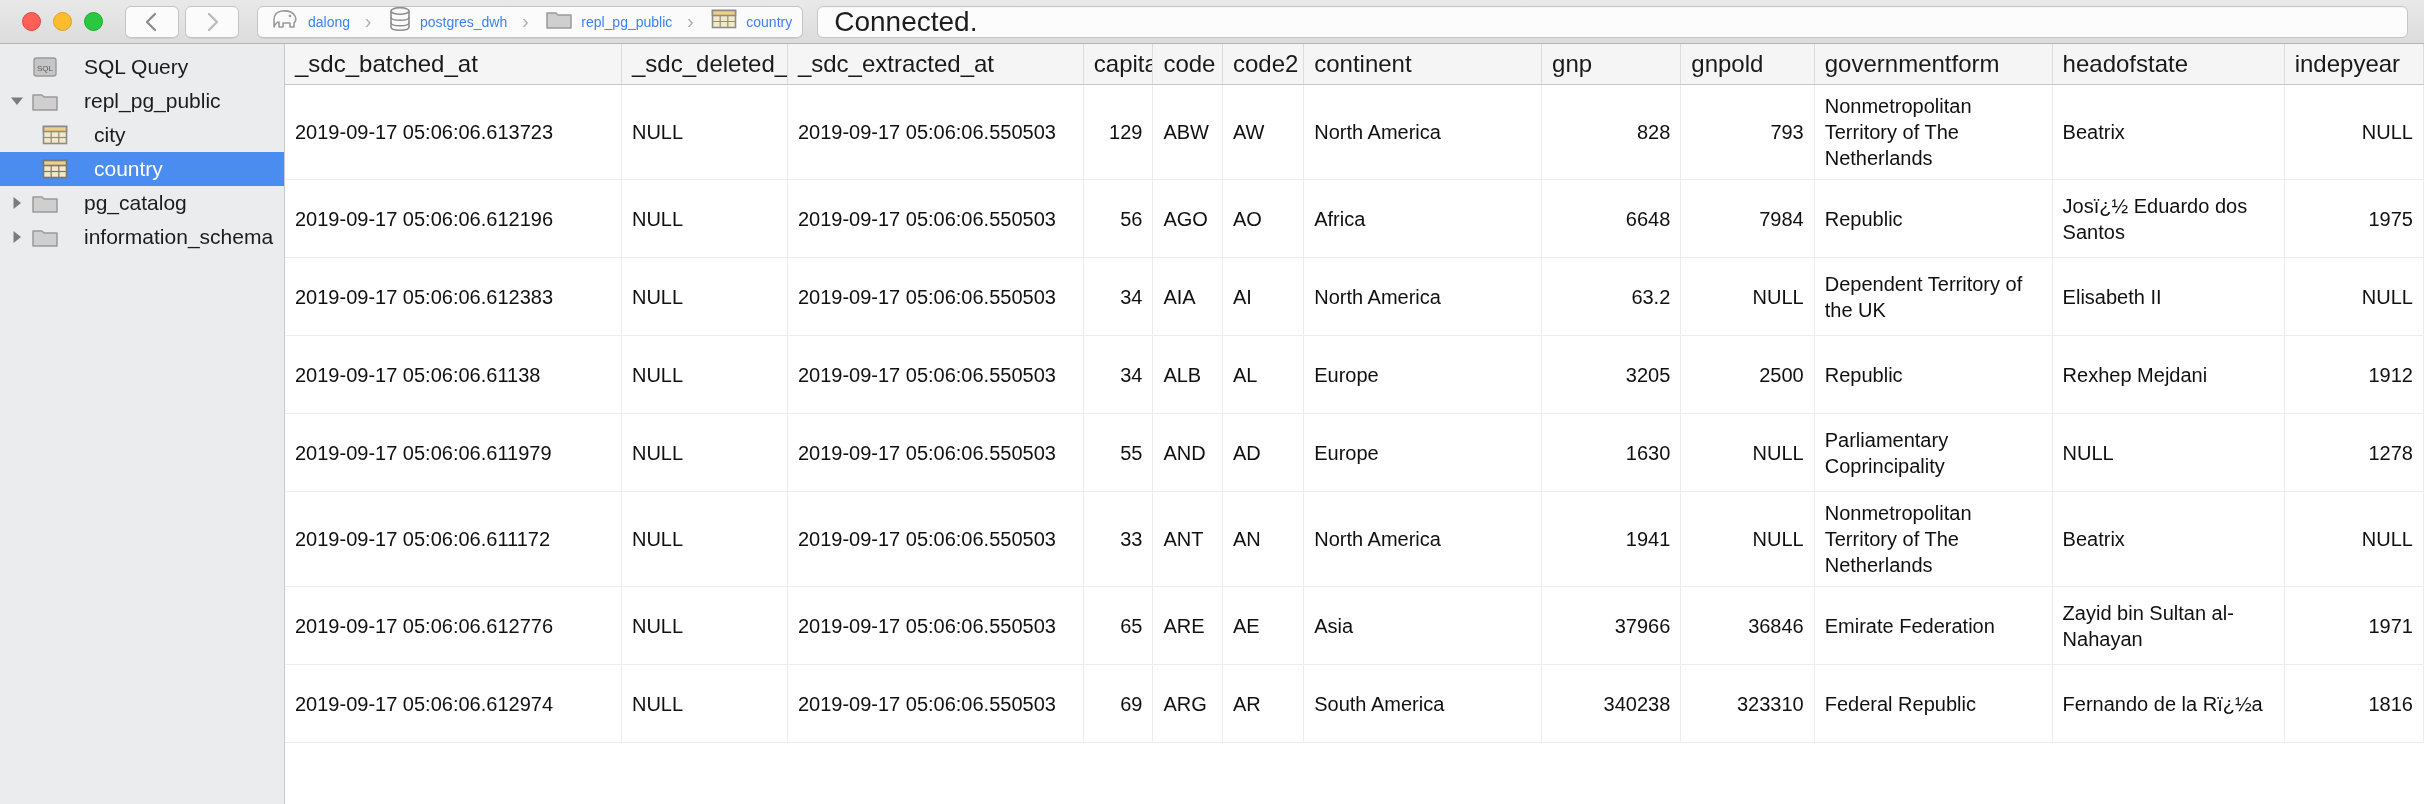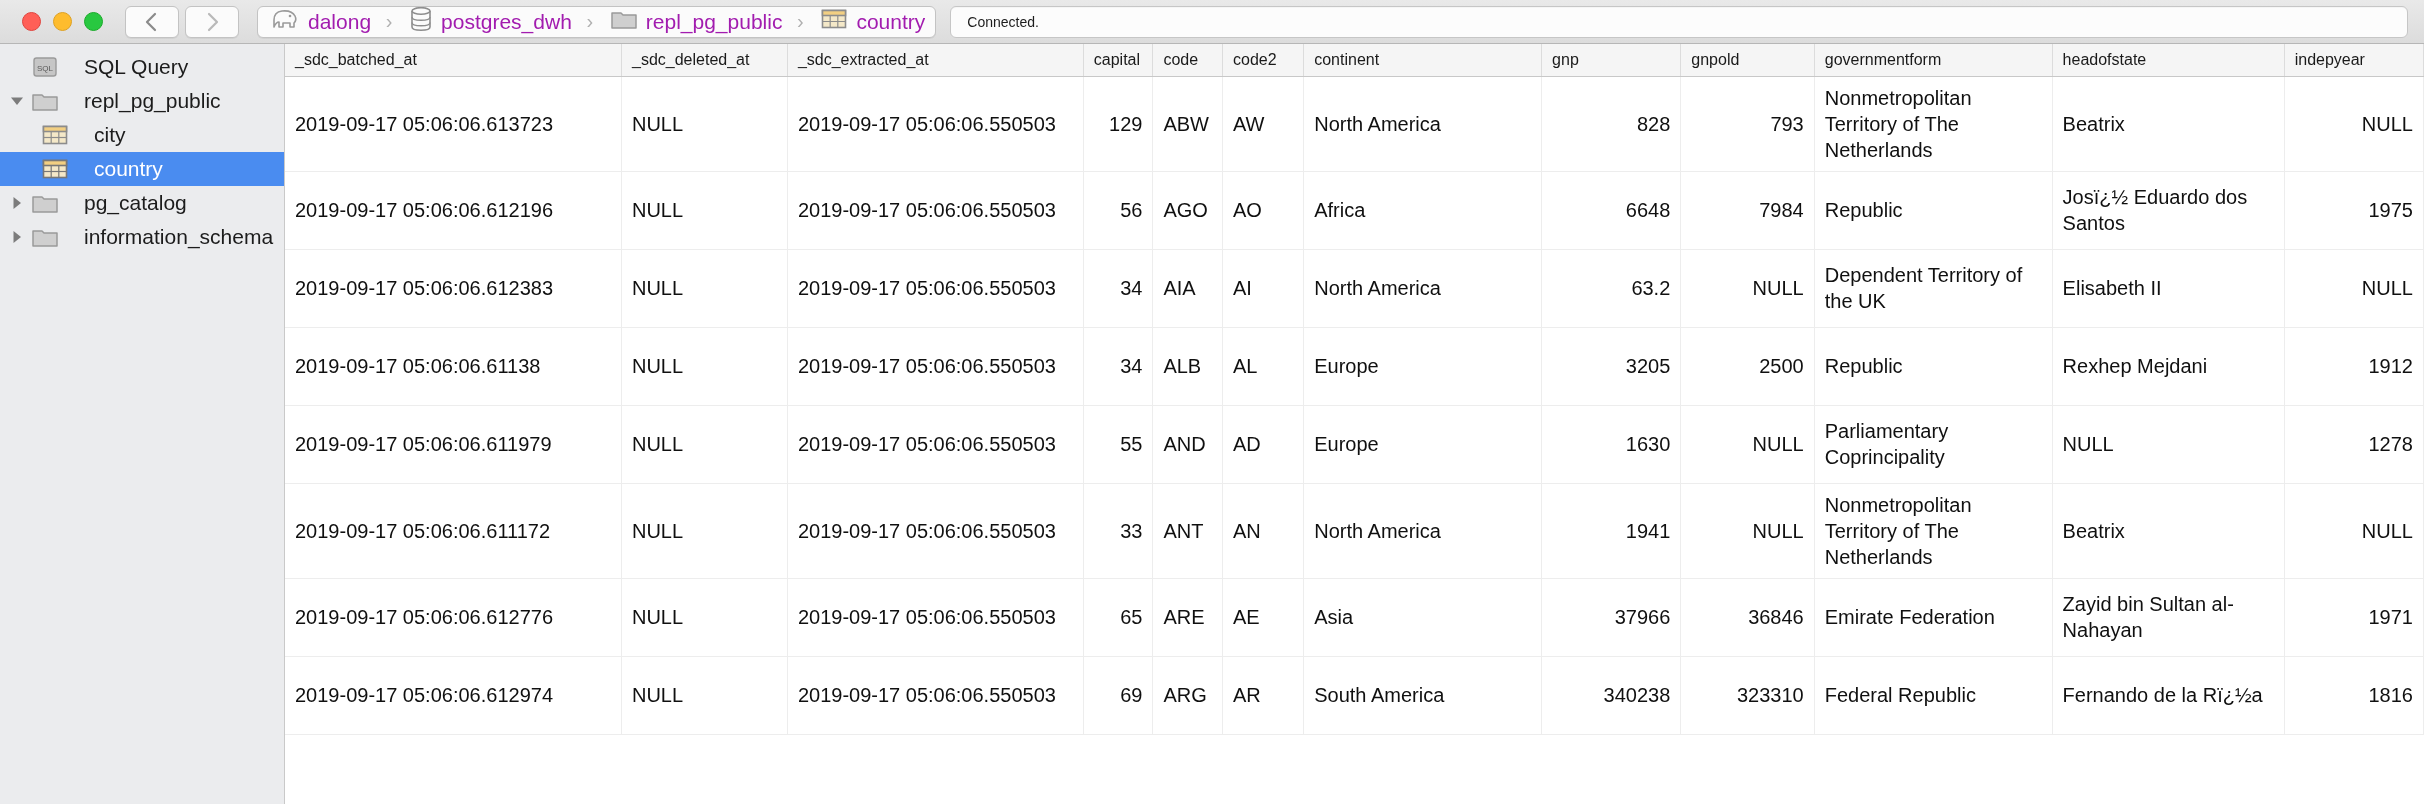--- a/index.html
+++ b/index.html
@@ -94,42 +94,42 @@
   .crumb-sep {
     width: 16px;
     display: flex;
     align-items: center;
     justify-content: center;
     color: #b0b0b0;
     font-size: 20px;
     flex-shrink: 0;
   }
   .crumb-label {
-    font-size: 21px;
-    color: #a21caf;
+    font-size: 14px;
+    color: #3b82f6;
     max-width: 180px;
     overflow: hidden;
     text-overflow: clip;
     white-space: nowrap;
     text-align: right;
   }
   .crumb-label.clipped { max-width: 86px; }
 
   .statusbox {
     height: 32px;
     flex: 1;
     margin-left: 14px;
     margin-right: 4px;
     background: #fcfcfc;
     border: 1px solid #c6c6c6;
     border-radius: 6px;
     display: flex;
     align-items: center;
     padding: 0 16px;
-    font-size: 14px;
+    font-size: 28px;
     color: #1d1d1d;
     box-shadow: inset 0 1px 1px rgba(0,0,0,0.03);
   }
 
   
   .body {
     flex: 1;
     display: flex;
     min-height: 0;
   }
@@ -190,21 +190,21 @@
     border-collapse: collapse;
     table-layout: fixed;
     width: 2139px;
     font-size: 20px;
   }
   table.grid th {
     background: #f5f5f5;
     border-right: 1px solid #dcdcdc;
     border-bottom: 1px solid #c8c8c8;
     font-weight: normal;
-    font-size: 16px;
+    font-size: 24px;
     color: #1a1a1a;
     text-align: left;
     padding: 6px 10px;
     height: 32px;
     white-space: nowrap;
     overflow: hidden;
   }
   table.grid td {
     border-right: 1px solid #ededed;
     border-bottom: 1px solid #ededed;

